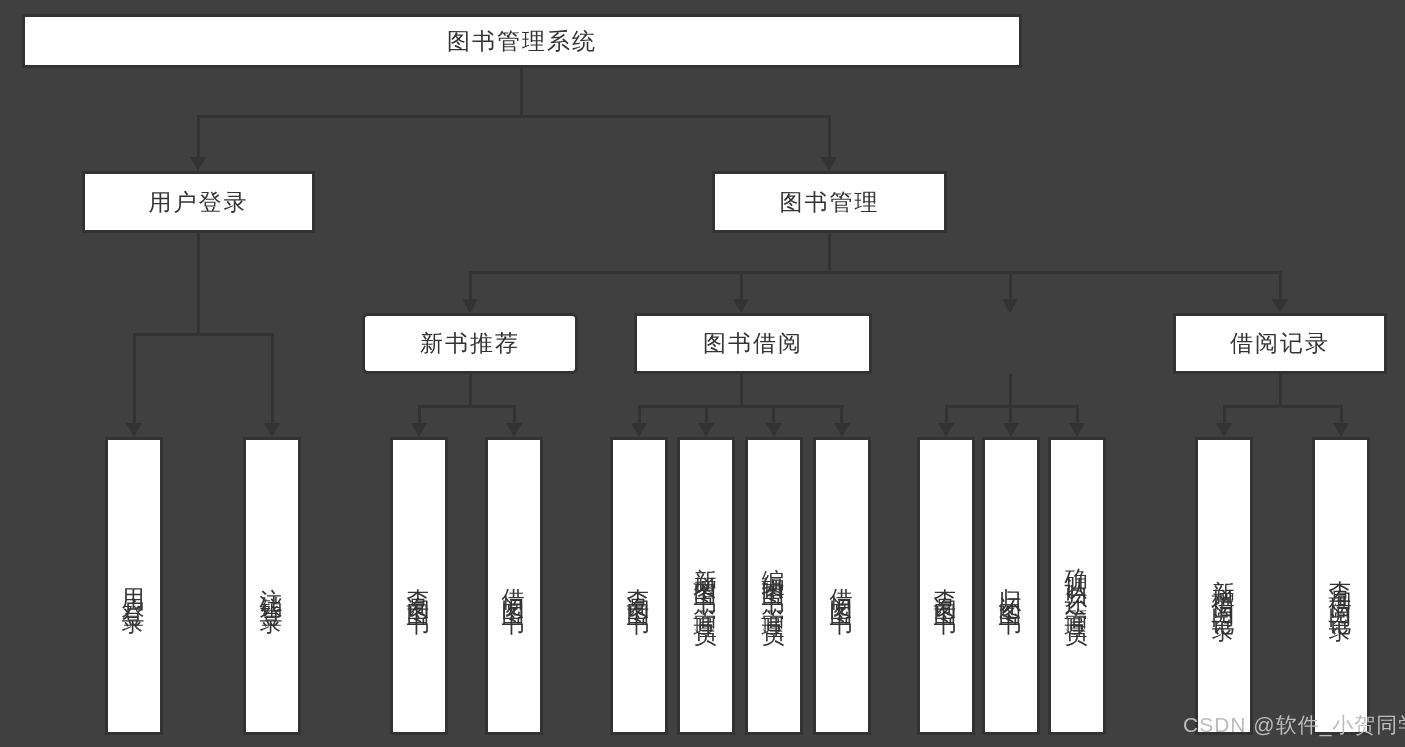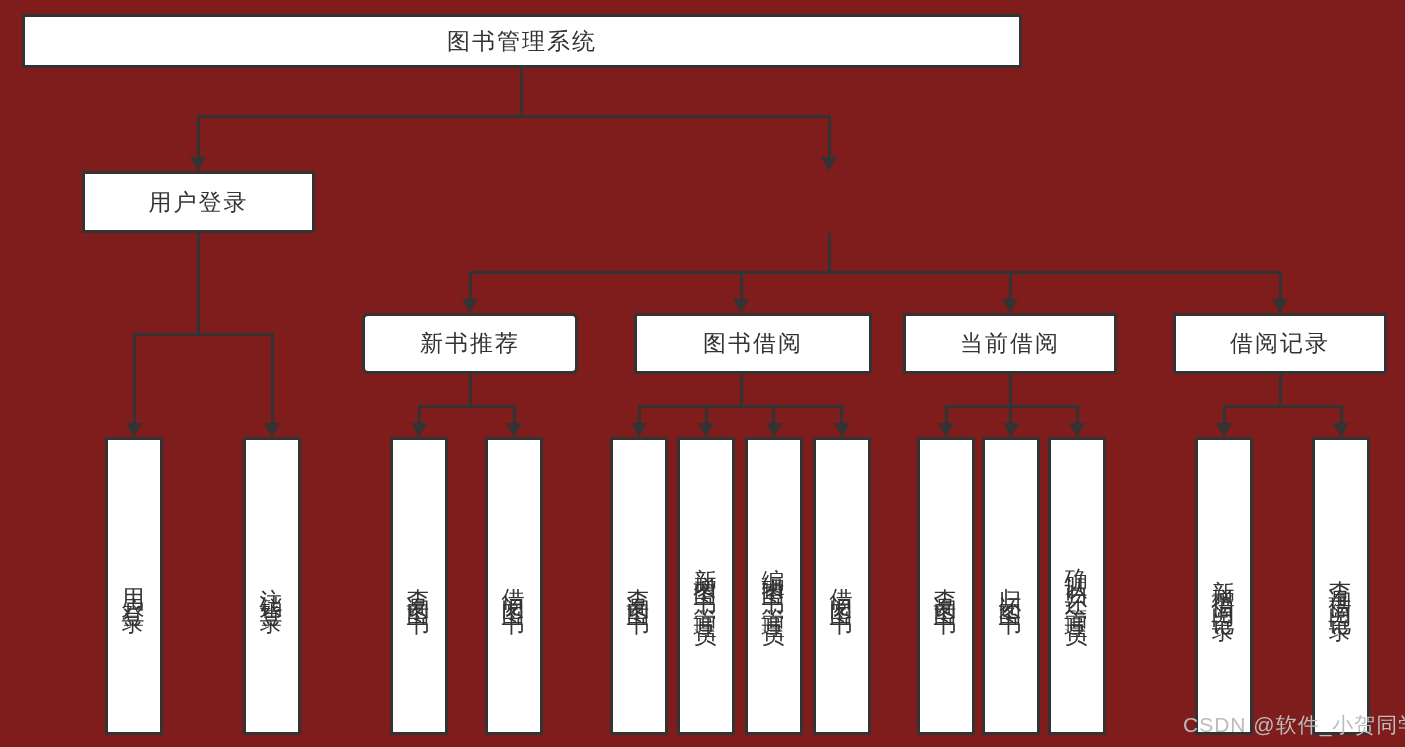--- a/index.html
+++ b/index.html
@@ -2,21 +2,21 @@
 <html><head>
 <meta charset="utf-8">
 <style>
   * { box-sizing: border-box; margin: 0; padding: 0; }
   html, body { background: #ffffff; }
   body { font-family: "Liberation Sans", "DejaVu Sans", sans-serif; }
   .stage {
     position: relative;
     width: 1405px;
     height: 747px;
-    background: #7f1d1d;
+    background: #404040;
     overflow: hidden;
   }
   .box {
     position: absolute;
     border: 3px solid #333333;
     background: #ffffff;
     color: #333333;
     display: flex;
     align-items: center;
     justify-content: center;
@@ -120,24 +120,24 @@
   <div class="vline" style="left:1279px; top:374px; height:34px;"></div>
   <div class="hline" style="left:1223px; top:405px; width:120px;"></div>
   <div class="vline" style="left:1223px; top:405px; height:18px;"></div>
   <div class="arrow" style="left:1216px; top:423px;"></div>
   <div class="vline" style="left:1340px; top:405px; height:18px;"></div>
   <div class="arrow" style="left:1333px; top:423px;"></div>
 
   <div class="box" style="left:22px; top:14px; width:1000px; height:54px;">图书管理系统</div>
 
   <div class="box" style="left:82px; top:171px; width:233px; height:62px;">用户登录</div>
+  <div class="box" style="left:712px; top:171px; width:235px; height:62px;">图书管理</div>
 
   <div class="box" style="left:362px; top:313px; width:216px; height:61px;border-radius:6px;">新书推荐</div>
   <div class="box" style="left:634px; top:313px; width:238px; height:61px;">图书借阅</div>
-  <div class="box" style="left:903px; top:313px; width:214px; height:61px;">当前借阅</div>
   <div class="box" style="left:1173px; top:313px; width:214px; height:61px;">借阅记录</div>
 
   <div class="vbox" style="left:105px;">用户登录</div>
   <div class="vbox" style="left:243px;">注销登录</div>
 
   <div class="vbox" style="left:390px;">查询图书</div>
   <div class="vbox" style="left:485px;">借阅图书</div>
 
   <div class="vbox" style="left:610px;">查询图书</div>
   <div class="vbox" style="left:677px;">新增图书（管理员）</div>

